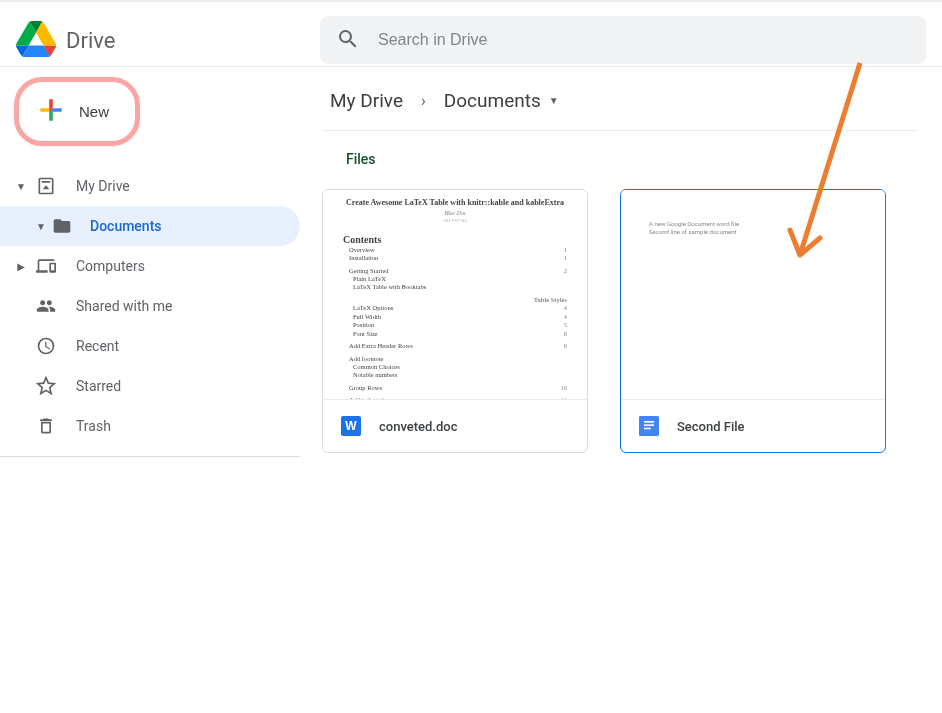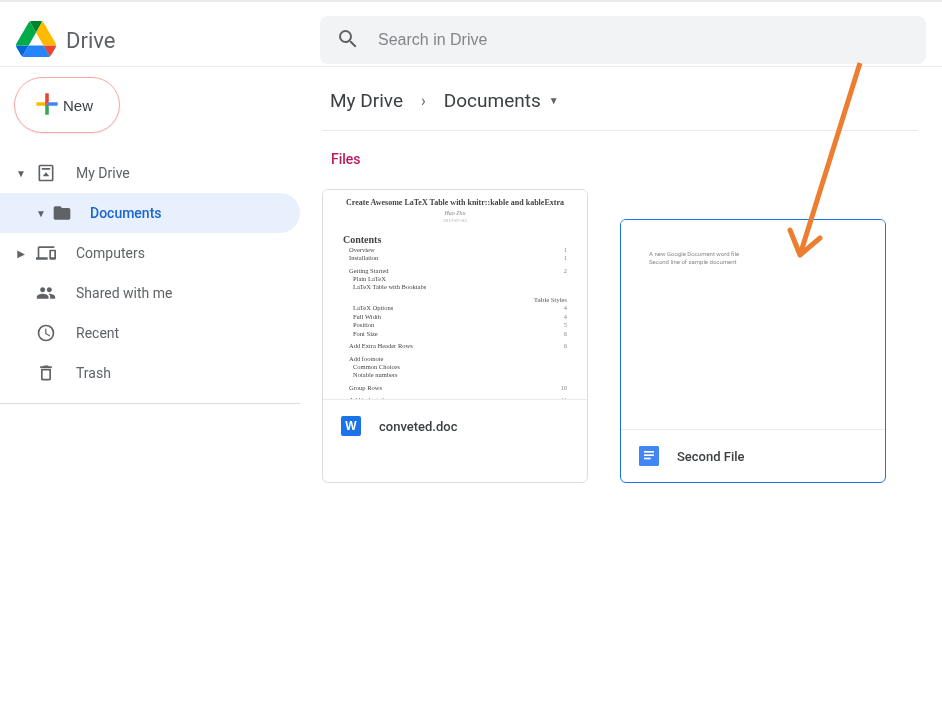--- a/index.html
+++ b/index.html
@@ -13,21 +13,21 @@
 .search-wrap { flex: 1; padding-right: 16px; }
 .search-box { display: flex; align-items: center; background: #f1f3f4; border-radius: 8px; height: 48px; padding: 0 16px; gap: 18px; }
 .search-icon-svg { width: 24px; height: 24px; fill: #5f6368; }
 .search-input { border: none; background: transparent; font-size: 16px; color: #5f6368; flex: 1; outline: none; }
 .search-input::placeholder { color: #80868b; }
 
 .body-wrap { display: flex; height: calc(100% - 66px); border-top: 1px solid #e8eaed; }
 
 .sidebar { width: 300px; padding-top: 10px; padding-right: 0; }
 
-.new-btn { display: inline-flex; align-items: center; border: 1px solid #fca5a5; background: #fff; border-radius: 28px; height: 56px; padding: 0 26px 0 16px; box-shadow: 0 1px 2px rgba(60,64,67,.1); cursor: pointer; margin-left: 14px; margin-bottom: 20px; }
+.new-btn { display: inline-flex; align-items: center; gap: 12px; border: 5px solid #fca5a5; background: #fff; border-radius: 28px; height: 69px; padding: 0 26px 0 16px; box-shadow: 0 1px 2px rgba(60,64,67,.1); cursor: pointer; margin-left: 14px; margin-bottom: 20px; }
 .new-btn span.lbl { font-size: 15px; font-weight: 500; color: #3c4043; }
 
 .nav { }
 .nav-row { display: flex; align-items: center; height: 40px; padding-left: 14px; border-radius: 0 20px 20px 0; cursor: pointer; font-size: 14px; color: #5f6368; }
 .nav-row.level1 { margin-right: 10px; }
 .nav-row .tri { width: 14px; display: flex; justify-content: center; color: #5f6368; font-size: 10px; }
 .nav-row .tri.placeholder { visibility: hidden; }
 .nav-row .ico { width: 24px; height: 24px; display: flex; align-items: center; justify-content: center; margin-right: 18px; margin-left: 6px; }
 .nav-row.level2 { padding-left: 34px; }
 .nav-row.level2 .ico { margin-left: 2px; margin-right: 16px; }
@@ -48,25 +48,25 @@
 .buy-btn { border: 1px solid #dadce0; background: #fff; color: #1a73e8; font-weight: 500; font-size: 14px; padding: 9px 22px; border-radius: 4px; cursor: pointer; margin-left: 6px; }
 
 .main { flex: 1; padding: 18px 24px 0 22px; }
 .crumbs { display: flex; align-items: center; gap: 4px; font-size: 19px; color: #3c4043; margin-bottom: 14px; }
 .crumb { padding: 4px 8px; border-radius: 4px; cursor: pointer; }
 .crumb.active { display: flex; align-items: center; gap: 8px; }
 .chev { color: #5f6368; font-size: 16px; padding: 0 6px; }
 .drop-tri { font-size: 10px; color: #5f6368; }
 
 .sec-divider { height: 1px; background: #e8eaed; margin-bottom: 20px; }
-.sec-label { font-weight: 500; font-size: 14px; color: #be185d; margin-left: 9px; margin-bottom: 22px; }
+.sec-label { font-weight: 500; font-size: 14px; color: #14532d; margin-left: 24px; margin-bottom: 22px; }
 
 .grid { display: flex; gap: 32px; }
 .card { width: 266px; border: 1px solid #dadce0; border-radius: 6px; overflow: hidden; cursor: pointer; background: #fff; }
-.card.selected { border-color: #1a73e8; margin-top: 30px; }
+.card.selected { border-color: #1a73e8; }
 .thumb { height: 210px; background: #fff; display: flex; justify-content: center; padding: 8px 20px; overflow: hidden; position: relative; border-bottom: 1px solid #e8eaed; }
 .thumb-inner { width: 100%; font-size: 6.5px; line-height: 1.3; color: #444; font-family: 'Times New Roman', serif; }
 .thumb-inner .ttl { text-align: center; font-size: 8px; font-weight: bold; margin-bottom: 2px; }
 .thumb-inner .aut { text-align: center; font-size: 6px; font-style: italic; color: #888; }
 .thumb-inner .dat { text-align: center; font-size: 5px; color: #aaa; margin-bottom: 8px; }
 .thumb-inner .sec { font-weight: bold; font-size: 10px; margin-top: 6px; }
 .thumb-inner .row { display: flex; justify-content: space-between; padding-left: 6px; }
 .thumb-inner .row span:last-child { color: #888; }
 .thumb-inner .row.gap { margin-top: 4px; }
 .thumb-inner .sub { padding-left: 10px; }
@@ -172,20 +172,29 @@
       <div class="nav-row level1">
         <span class="tri placeholder">▶</span>
         <span class="ico">
           <svg class="nav-icon" viewBox="0 0 24 24">
               <path d="M12 2a10 10 0 100 20 10 10 0 000-20zm0 18a8 8 0 110-16 8 8 0 010 16zm.5-13H11v6l5.25 3.15.75-1.23-4.5-2.67z"></path>
             </svg>
         </span>
         <span class="label">Recent</span>
       </div>
 
+      <div class="nav-row level1">
+        <span class="tri placeholder">▶</span>
+        <span class="ico">
+          <svg class="nav-icon" viewBox="0 0 24 24">
+              <path d="M12 17.27L18.18 21l-1.64-7.03L22 9.24l-7.19-.61L12 2 9.19 8.63 2 9.24l5.46 4.73L5.82 21z" fill="none" stroke="#5f6368" stroke-width="2"></path>
+            </svg>
+        </span>
+        <span class="label">Starred</span>
+      </div>
 
       <div class="nav-row level1">
         <span class="tri placeholder">▶</span>
         <span class="ico">
           <svg class="nav-icon" viewBox="0 0 24 24">
               <path d="M6 19c0 1.1.9 2 2 2h8c1.1 0 2-.9 2-2V7H6v12zM8 9h8v10H8V9zm7.5-5l-1-1h-5l-1 1H5v2h14V4z"></path>
             </svg>
         </span>
         <span class="label">Trash</span>
       </div>

